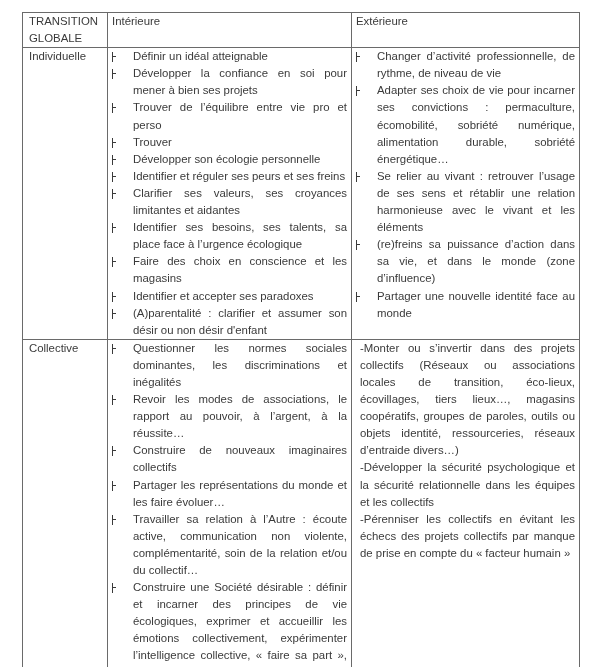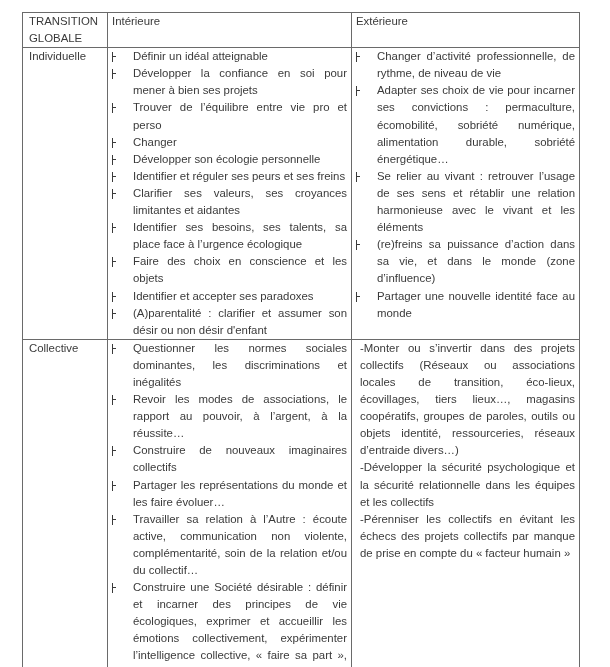--- a/index.html
+++ b/index.html
@@ -41,26 +41,26 @@
     <td>Intérieure</td>
     <td>Extérieure</td>
   </tr>
   <tr class="r1">
     <td class="rowlabel">Individuelle</td>
     <td>
       <ul class="items dash">
         <li>Définir un idéal atteignable</li>
         <li>Développer la confiance en soi pour mener à bien ses projets</li>
         <li>Trouver de l’équilibre entre vie pro et perso</li>
-        <li>Changer</li>
+        <li>Trouver</li>
         <li>Développer son écologie personnelle</li>
         <li>Identifier et réguler ses peurs et ses freins</li>
         <li>Clarifier ses valeurs, ses croyances limitantes et aidantes</li>
         <li>Identifier ses besoins, ses talents, sa place face à l’urgence écologique</li>
-        <li>Faire des choix en conscience et les objets</li>
+        <li>Faire des choix en conscience et les magasins</li>
         <li>Identifier et accepter ses paradoxes</li>
         <li>(A)parentalité : clarifier et assumer son désir ou non désir d'enfant</li>
       </ul>
     </td>
     <td>
       <ul class="items dash">
         <li>Changer d’activité professionnelle, de rythme, de niveau de vie</li>
         <li>Adapter ses choix de vie pour incarner ses convictions : permaculture, écomobilité, sobriété numérique, alimentation durable, sobriété énergétique…</li>
         <li>Se relier au vivant : retrouver l’usage de ses sens et rétablir une relation harmonieuse avec le vivant et les éléments</li>
         <li>(re)freins sa puissance d’action dans sa vie, et dans le monde (zone d’influence)</li>

